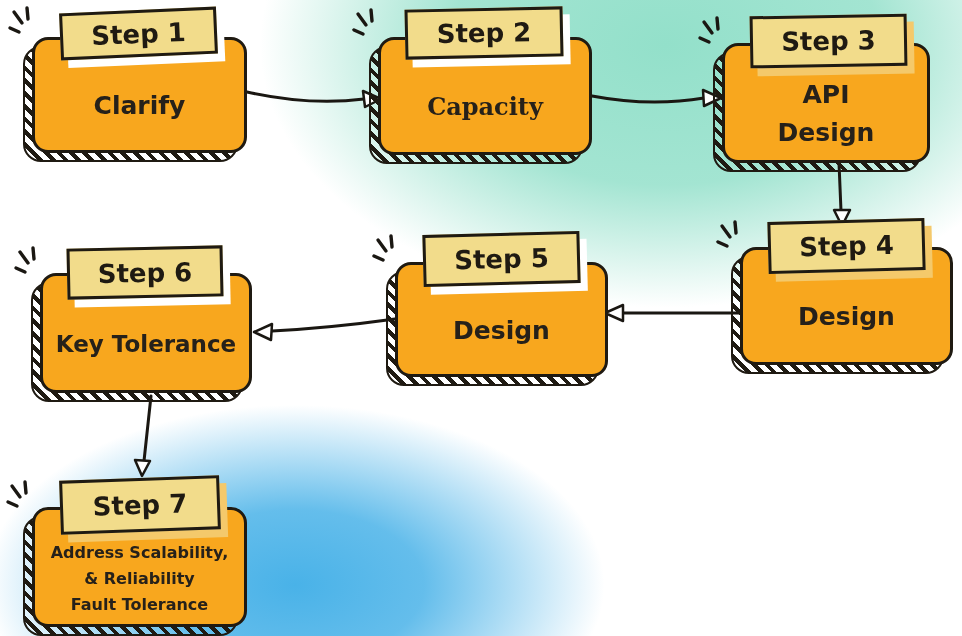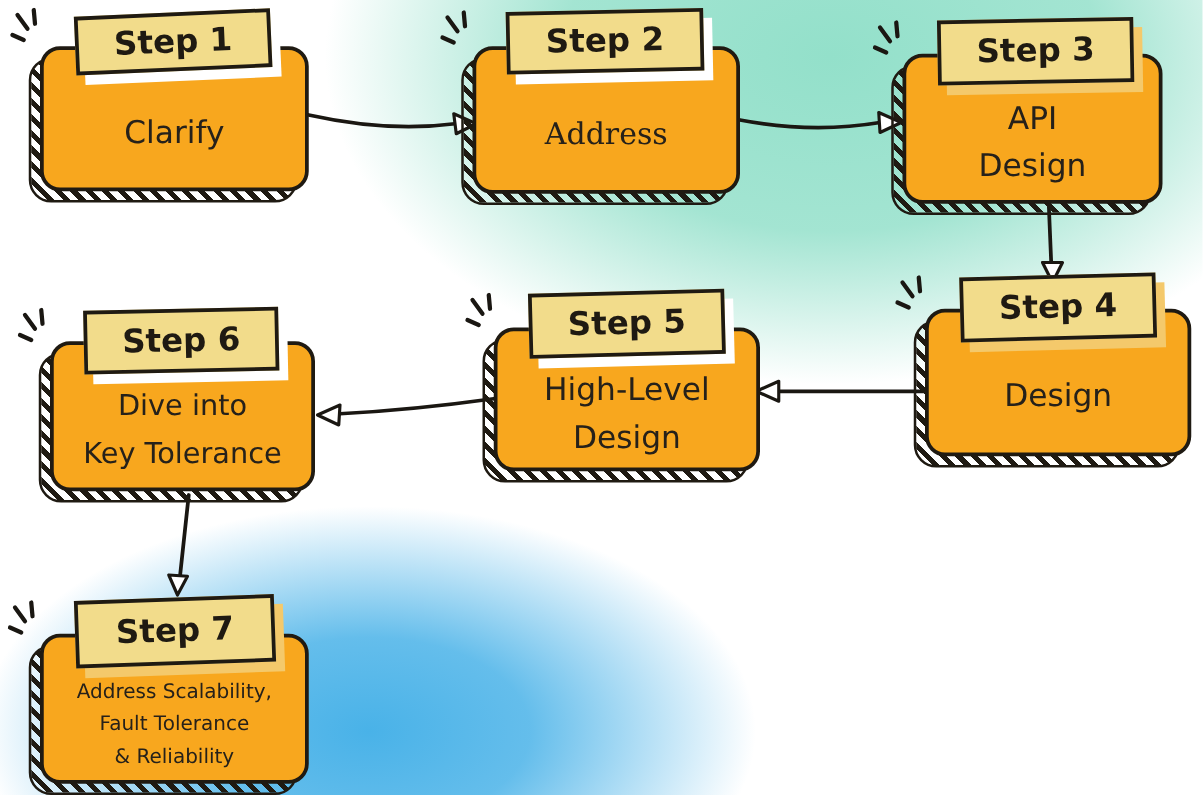--- a/index.html
+++ b/index.html
@@ -19,21 +19,21 @@
     position:absolute;inset:0;transform:translate(-9px,9px);
     border-radius:18px;border:2px solid var(--outline);
     background:repeating-linear-gradient(45deg,var(--outline) 0 4px,rgba(0,0,0,0) 4px 9px);
   }
   .box{
     position:absolute;inset:0;background:var(--box-fill);
     border:3px solid var(--outline);border-radius:16px;box-sizing:border-box;
     display:flex;flex-direction:column;align-items:center;justify-content:center;
     padding-top:22px;
   }
-  .bline{font-weight:400;font-size:25px;line-height:38px;color:var(--text);white-space:nowrap;}
+  .bline{font-weight:700;font-size:25px;line-height:38px;color:var(--text);white-space:nowrap;}
   .node.serif .bline{font-family:"DejaVu Serif",serif;font-size:24px;}
   .node.n6 .bline{font-size:23px;}
   .node.small .box{padding-top:24px;}
   .node.small .bline{font-size:16px;line-height:26px;}
   .hgroup{position:absolute;z-index:3;}
   .hshadow{position:absolute;inset:0;transform:translate(7px,8px);background:var(--header-shadow-white);}
   .hshadow.cream{background:var(--header-shadow-cream);}
   .htext{
     position:absolute;inset:0;background:var(--header-fill);
     border:3px solid var(--outline);box-sizing:border-box;
@@ -82,21 +82,21 @@
     </div>
     <div class="hgroup" style="left:28px;top:-27px;width:157px;height:47px;transform:rotate(-2.5deg)">
       <div class="hshadow"></div>
       <div class="htext">Step 1</div>
     </div>
   </div>
 
   <div class="node serif" style="left:378px;top:37px;width:214px;height:118px">
     <div class="hatch"></div>
     <div class="box">
-      <div class="bline">Address</div>
+      <div class="bline">Capacity</div>
     </div>
     <div class="hgroup" style="left:27px;top:-29px;width:158px;height:50px;transform:rotate(-1.2deg)">
       <div class="hshadow"></div>
       <div class="htext">Step 2</div>
     </div>
   </div>
 
   <div class="node" style="left:722px;top:43px;width:208px;height:120px">
     <div class="hatch"></div>
     <div class="box">
@@ -116,47 +116,45 @@
     </div>
     <div class="hgroup" style="left:28px;top:-27px;width:157px;height:52px;transform:rotate(-1.5deg)">
       <div class="hshadow cream"></div>
       <div class="htext">Step 4</div>
     </div>
   </div>
 
   <div class="node" style="left:395px;top:262px;width:213px;height:115px">
     <div class="hatch"></div>
     <div class="box">
-      <div class="bline">High-Level</div>
       <div class="bline">Design</div>
     </div>
     <div class="hgroup" style="left:28px;top:-29px;width:157px;height:52px;transform:rotate(-1.5deg)">
       <div class="hshadow"></div>
       <div class="htext">Step 5</div>
     </div>
   </div>
 
   <div class="node n6" style="left:40px;top:273px;width:212px;height:120px">
     <div class="hatch"></div>
     <div class="box">
-      <div class="bline">Dive into</div>
       <div class="bline">Key Tolerance</div>
     </div>
     <div class="hgroup" style="left:27px;top:-26px;width:156px;height:51px;transform:rotate(-1.2deg)">
       <div class="hshadow"></div>
       <div class="htext">Step 6</div>
     </div>
   </div>
 
   <div class="node small" style="left:32px;top:507px;width:215px;height:120px">
     <div class="hatch"></div>
     <div class="box">
       <div class="bline">Address Scalability,</div>
+      <div class="bline">&amp; Reliability</div>
       <div class="bline">Fault Tolerance</div>
-      <div class="bline">&amp; Reliability</div>
     </div>
     <div class="hgroup" style="left:28px;top:-29px;width:160px;height:54px;transform:rotate(-2deg)">
       <div class="hshadow cream"></div>
       <div class="htext">Step 7</div>
     </div>
   </div>
 
   <svg class="spark" style="left:4px;top:6px" viewBox="0 0 36 36">
       <path d="M6 22 L15 26"></path>
       <path d="M10 6 L18 17"></path>

